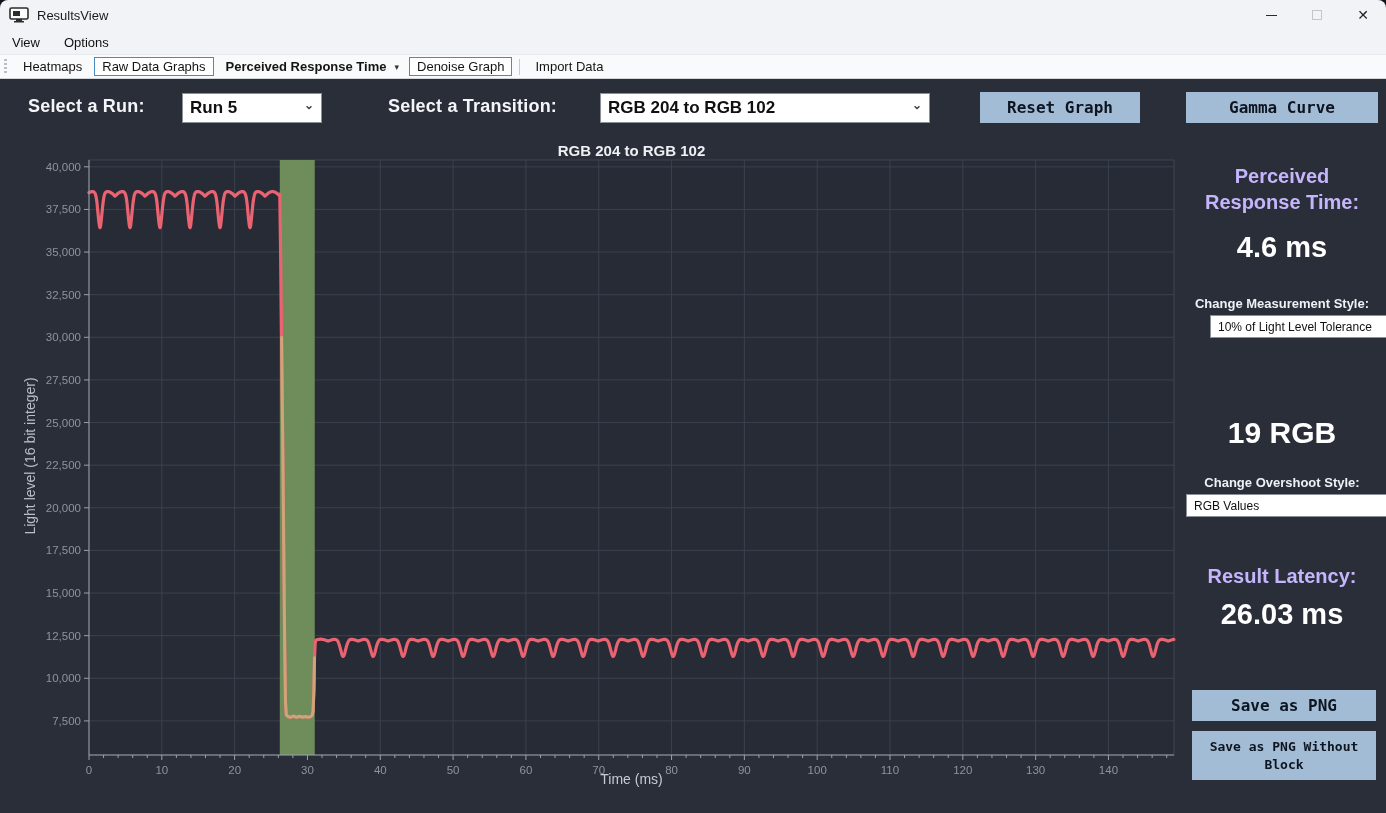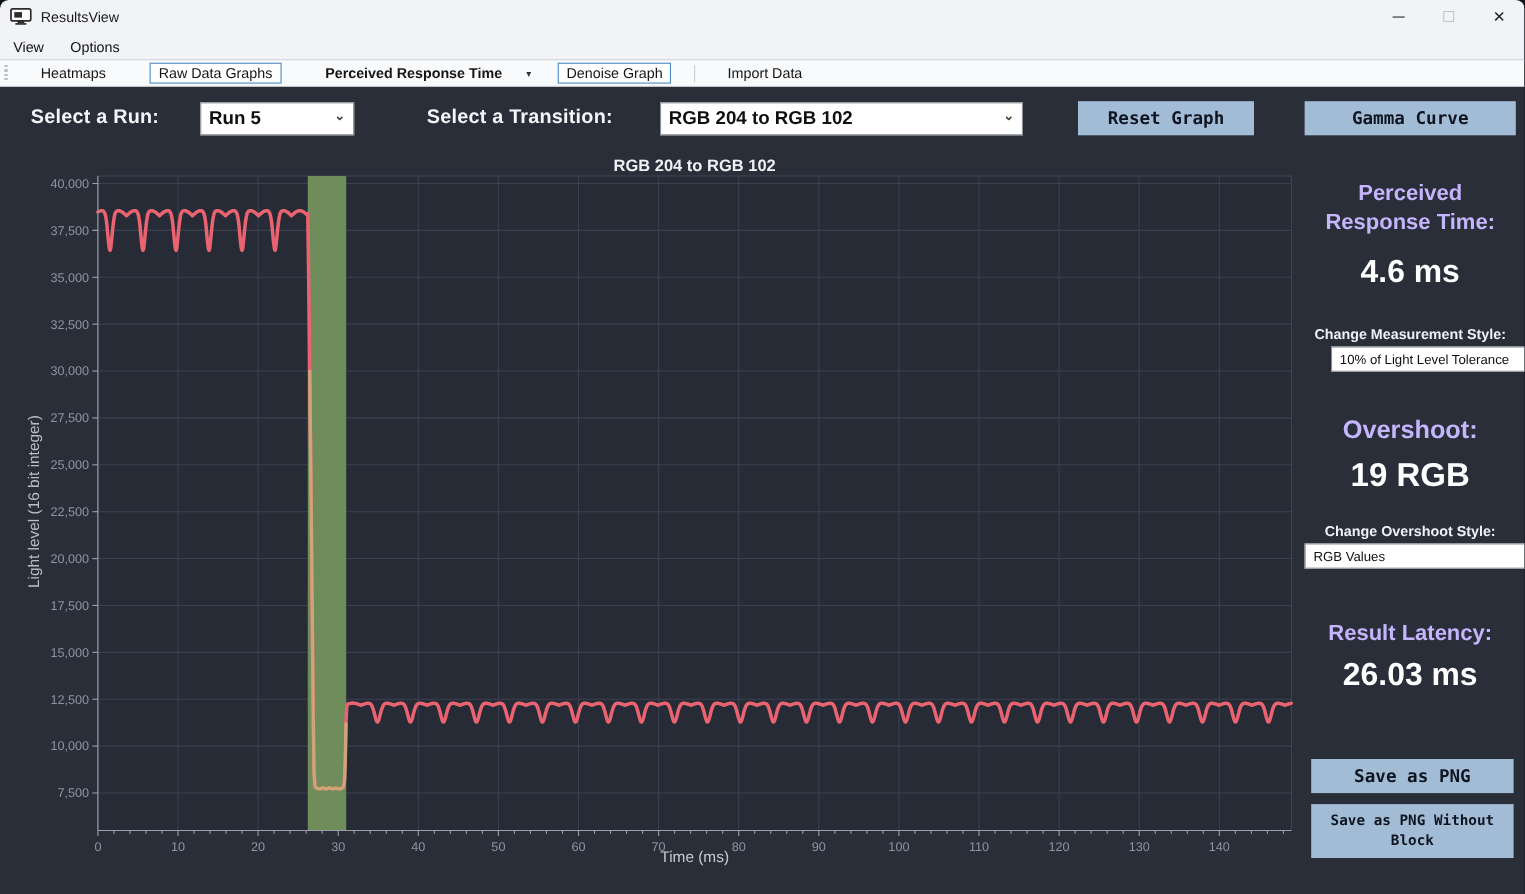--- a/index.html
+++ b/index.html
@@ -16,21 +16,21 @@
   .max-glyph { width:10px; height:10px; border:1.3px solid #c3c7cd; }
   .close-glyph { font-size:14px; color:#1f1f1f; line-height:1; }
 
   
   #menubar { position:absolute; top:30px; left:0; right:0; height:24px; background:#f1f3f6; display:flex; align-items:center; }
   .menu-item { padding:2px 12px; font-size:13px; color:#111; }
 
   
   #toolbar { position:absolute; top:54px; left:0; right:0; height:25px; background:#f9fafc; border-top:1px solid #e4e7eb; border-bottom:1px solid #d2d6db; display:flex; align-items:center; }
   #toolbar-grip { width:3px; height:15px; margin:0 6px 0 4px; background-image:repeating-linear-gradient(#b9bec6 0 2px, transparent 2px 4px); }
-  .tb-item { font-size:13px; color:#141414; padding:2px 8px; margin:0 16px; white-space:nowrap; }
+  .tb-item { font-size:13px; color:#141414; padding:2px 8px; margin:0 2px; white-space:nowrap; }
   .tb-outlined { border:1px solid #4a8abf; background:#fff; padding:1px 7px; }
   .tb-bold { font-weight:bold; padding-right:4px; }
   .tb-caret { font-size:9px; color:#333; padding:2px 8px 2px 2px; }
   .tb-sep { width:1px; height:16px; background:#c6cbd1; margin:0 5px; }
 
   
   #content { position:absolute; top:79px; left:0; right:0; bottom:0; background:#2a2e39; }
 
   
   #controls-row { position:absolute; top:0; left:0; right:0; height:56px; }
@@ -292,21 +292,20 @@
     <div id="right-panel">
       <div class="panel-big-label" id="prt-label">Perceived Response Time:</div>
       <div class="panel-value" id="prt-value">4.6 ms</div>
 
       <div class="panel-small-label" id="cms-label">Change Measurement Style:</div>
       <div class="select-box" id="cms-select">
         <span class="select-text">10% of Light Level Tolerance</span>
         <span class="chevron">⌄</span>
       </div>
 
-      <div class="panel-big-label" id="overshoot-label">Overshoot:</div>
       <div class="panel-value" id="overshoot-value">19 RGB</div>
 
       <div class="panel-small-label" id="cos-label">Change Overshoot Style:</div>
       <div class="select-box" id="cos-select">
         <span class="select-text">RGB Values</span>
         <span class="chevron">⌄</span>
       </div>
 
       <div class="panel-big-label" id="latency-label">Result Latency:</div>
       <div class="panel-value" id="latency-value">26.03 ms</div>

